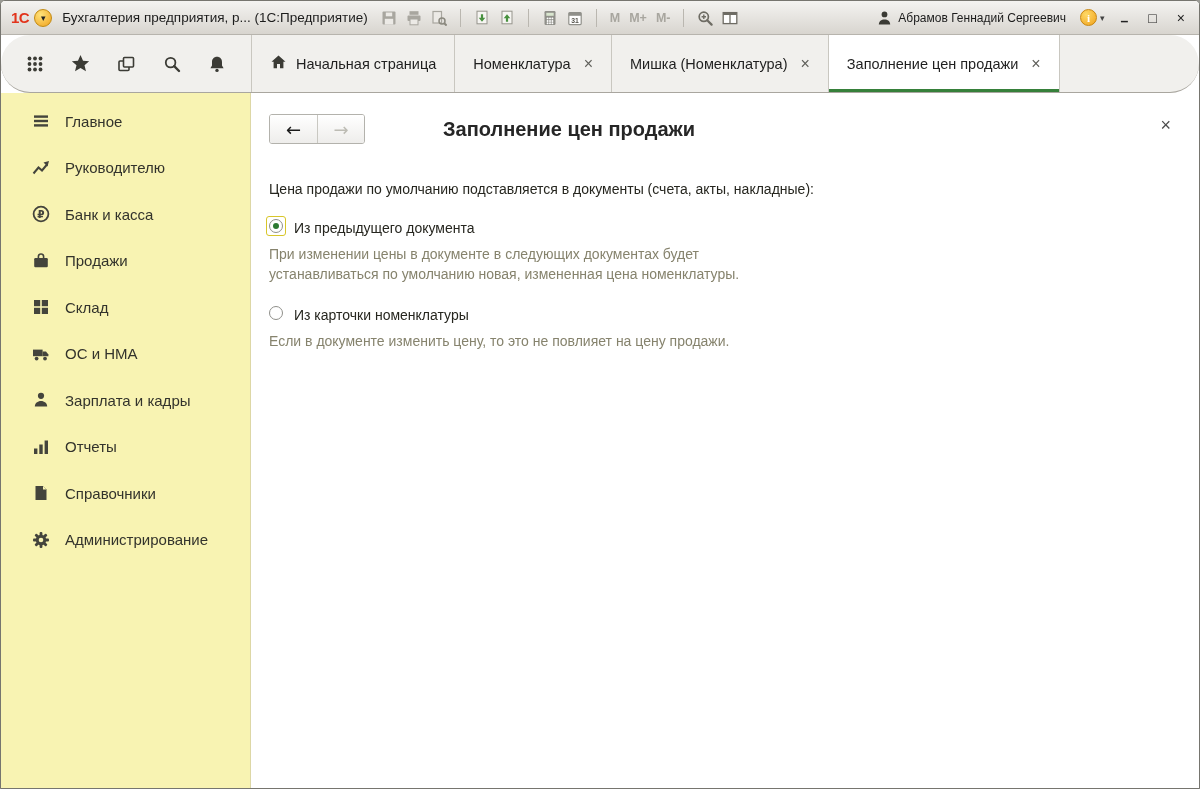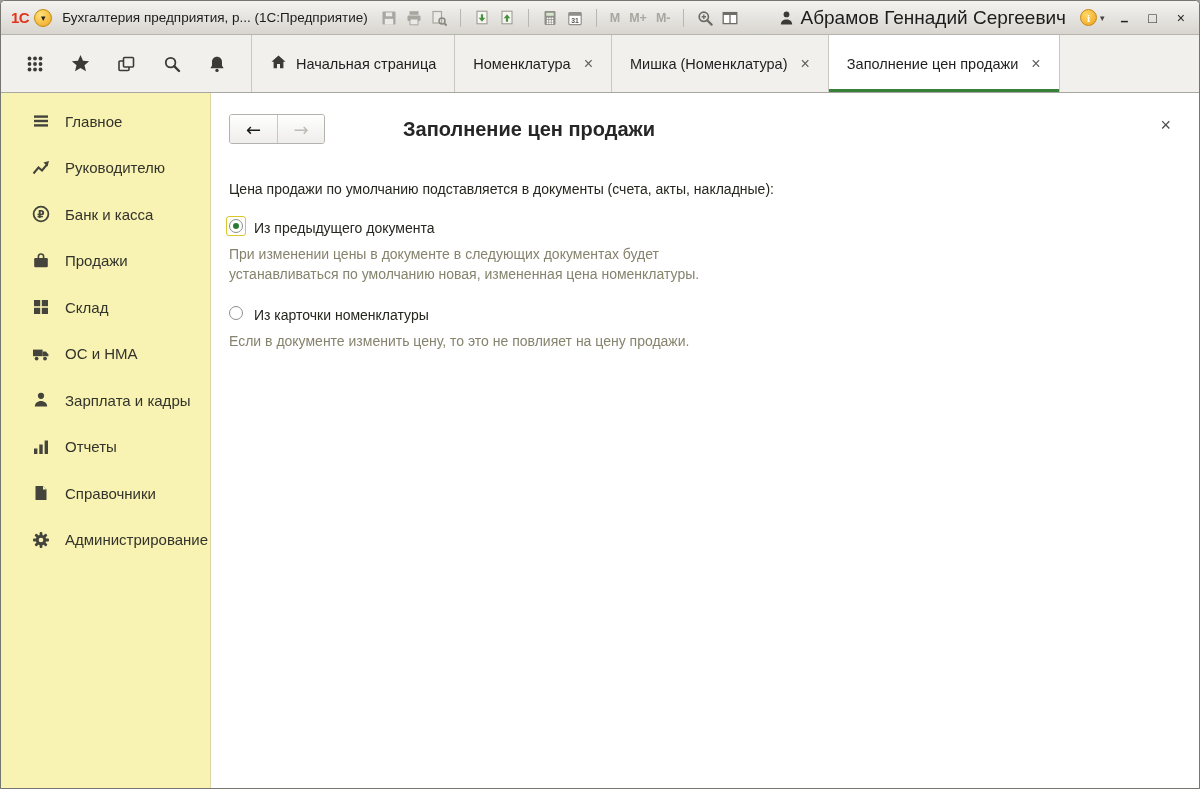--- a/index.html
+++ b/index.html
@@ -16,47 +16,47 @@
                  background:radial-gradient(circle at 35% 30%, #ffe27a, #f0a21e);
                  display:flex; align-items:center; justify-content:center;
                  font-size:9px; color:#222; margin-right:10px; cursor:pointer; }
   .tb-title { font-size:13.5px; color:#1c1c1c; white-space:nowrap; }
   .tb-group { display:flex; align-items:center; gap:9px; margin-left:13px; }
   .tb-sep { width:1px; height:18px; background:#bab7b0; margin-left:13px; }
   .tb-ico { width:16px; height:16px; display:flex; align-items:center; justify-content:center; cursor:pointer; }
   .mem-btn { font-size:12.5px; font-weight:bold; color:#a8a69f; cursor:pointer; }
   .tb-right { margin-left:auto; display:flex; align-items:center; }
   .user-block { display:flex; align-items:center; gap:6px; cursor:pointer; }
-  .user-name { font-size:19px; color:#1c1c1c; white-space:nowrap; }
+  .user-name { font-size:12px; color:#1c1c1c; white-space:nowrap; }
   .info-circle { width:17px; height:17px; border-radius:50%; border:1px solid #c8860f;
                  background:radial-gradient(circle at 35% 30%, #ffd966, #f0a21e);
                  display:flex; align-items:center; justify-content:center;
                  color:#fff; font-weight:bold; font-size:11px; font-family:"Liberation Serif",serif;
                  margin-left:14px; cursor:pointer; }
   .info-chevron { font-size:9px; color:#444; margin-left:3px; cursor:pointer; }
   .win-controls { display:flex; align-items:center; gap:20px; margin-left:16px; margin-right:4px; }
   .win-btn { font-size:14px; color:#222; cursor:pointer; line-height:1; }
   .win-min { transform:translateY(3px); font-weight:bold; }
 
   
   .tabbar { height:58px; flex:0 0 auto; background:#f1f0ed; border-bottom:1px solid #a9a69f;
-            display:flex; align-items:stretch; }
+            display:flex; align-items:stretch;border-radius:29px; }
   .panel-icons { width:250px; flex:0 0 auto; display:flex; align-items:center;
                  justify-content:space-between; padding:0 24px; }
   .panel-ico { width:20px; height:20px; display:flex; align-items:center; justify-content:center; cursor:pointer; }
   .tabs { display:flex; align-items:stretch; border-left:1px solid #c9c7c0; }
   .tab { display:flex; align-items:center; gap:9px; padding:0 18px; font-size:14.5px; color:#1f1f1f;
          border-right:1px solid #c9c7c0; position:relative; cursor:pointer; white-space:nowrap; }
   .tab.active { background:#fff; }
   .tab.active::after { content:""; position:absolute; left:0; right:0; bottom:0; height:3px; background:#36803a; }
   .tab-close { color:#60605b; font-size:16px; margin-left:4px; cursor:pointer; }
 
   
   .appbody { flex:1; display:flex; min-height:0; }
-  .sidebar { width:210px; flex:0 0 auto; background:#f8f3b2; border-right:1px solid #ddd7a6; padding-top:5px; }
+  .sidebar { width:250px; flex:0 0 auto; background:#f8f3b2; border-right:1px solid #ddd7a6; padding-top:5px; }
   .side-item { height:46.5px; display:flex; align-items:center; padding-left:30px; cursor:pointer; }
   .side-ico { width:20px; display:flex; justify-content:center; margin-right:14px; }
   .side-label { font-size:15px; color:#33332c; }
 
   
   .main { flex:1; background:#fff; position:relative; padding:20px 20px 0 18px; }
   .form-header { display:flex; align-items:center; height:32px; position:relative; }
   .nav-group { display:inline-flex; border:1px solid #b3b2ac; border-radius:3px; overflow:hidden; }
   .nav-btn { width:47px; height:28px; border:none; display:flex; align-items:center; justify-content:center;
              background:linear-gradient(#ffffff,#eeedeb); font-size:18px; cursor:pointer;

